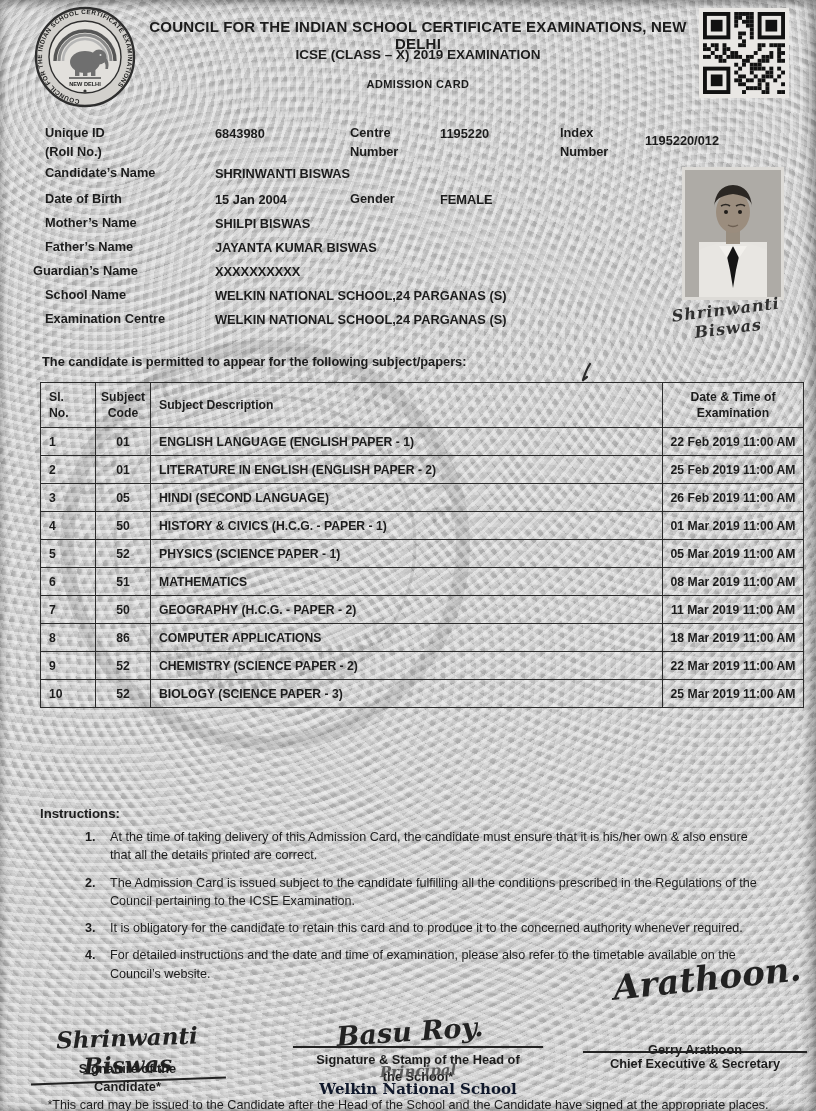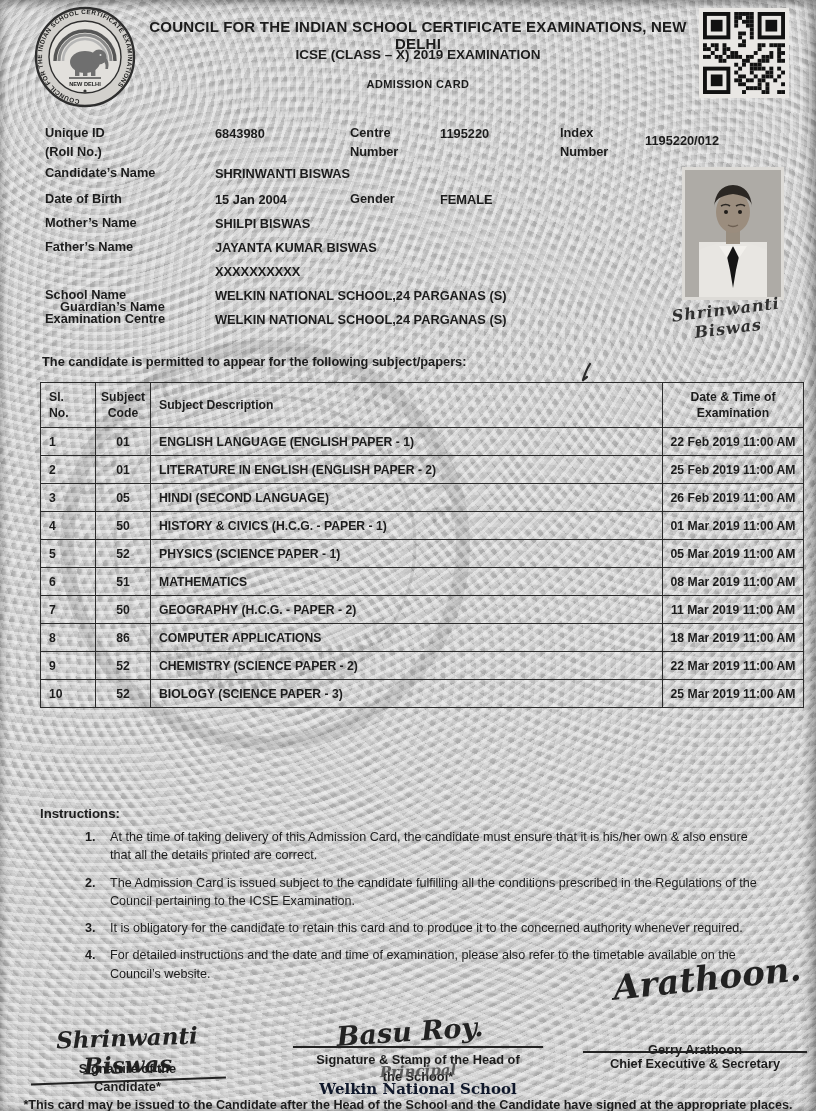--- a/index.html
+++ b/index.html
@@ -35,21 +35,21 @@
   .d-label{position:absolute;font-weight:700;font-size:12.8px;line-height:1.45;white-space:pre-line;}
   .d-value{position:absolute;font-weight:600;font-size:12.8px;line-height:1.45;}
   #lbl-uid{left:45px;top:124px;}      #val-uid{left:215px;top:125px;}
   #lbl-centre{left:350px;top:124px;}  #val-centre{left:440px;top:125px;}
   #lbl-index{left:560px;top:124px;}   #val-index{left:645px;top:132px;}
   #lbl-name{left:45px;top:164px;}     #val-name{left:215px;top:165px;}
   #lbl-dob{left:45px;top:190px;}      #val-dob{left:215px;top:191px;}
   #lbl-gender{left:350px;top:190px;}  #val-gender{left:440px;top:191px;}
   #lbl-mother{left:45px;top:214px;}   #val-mother{left:215px;top:215px;}
   #lbl-father{left:45px;top:238px;}   #val-father{left:215px;top:239px;}
-  #lbl-guardian{left:60px;top:262px;margin-top:36px;} #val-guardian{left:215px;top:263px;}
+  #lbl-guardian{left:33px;top:262px;} #val-guardian{left:215px;top:263px;}
   #lbl-school{left:45px;top:286px;}   #val-school{left:215px;top:287px;}
   #lbl-examcentre{left:45px;top:310px;} #val-examcentre{left:215px;top:311px;}
 
   #photo{left:685px;top:170px;width:96px;height:127px;background:#b4b2ae;box-shadow:0 0 0 3px #dddbd7;}
   #photo-sig{left:652px;top:300px;width:150px;text-align:center;
     font-family:"DejaVu Serif",serif;font-style:italic;font-weight:600;font-size:16px;
     transform:rotate(-7deg);color:#2f2f2f;letter-spacing:1px;}
 
   #permit-line{left:42px;top:354px;font-size:12.8px;font-weight:600;}
 
@@ -83,21 +83,21 @@
 
   #sig-cand-script{left:30px;top:1024px;width:195px;text-align:center;font-size:23px;font-weight:600;transform:rotate(-2deg);border-bottom:2px solid #222;padding-bottom:2px;}
   #sig-cand-label{left:35px;top:1060px;width:185px;text-align:center;font-size:12.8px;font-weight:700;white-space:pre-line;line-height:1.4;}
 
   #sig-head-script{left:305px;top:1016px;width:210px;text-align:center;font-size:27px;font-weight:600;transform:rotate(-4deg);}
   #sig-head-line{left:293px;top:1046px;width:250px;border-top:2px solid #222;}
   #sig-head-label{left:283px;top:1051px;width:270px;text-align:center;font-size:12.8px;font-weight:700;white-space:pre-line;line-height:1.35;}
   #stamp-line1{left:333px;top:1062px;width:170px;text-align:center;font-family:"DejaVu Serif",serif;font-style:italic;font-weight:700;font-size:15px;color:#5a5a5a;transform:rotate(-2deg);}
   #stamp-line2{left:293px;top:1080px;width:250px;text-align:center;font-family:"DejaVu Serif",serif;font-weight:700;font-size:15px;color:#0f172a;}
 
-  #footnote{left:10px;top:1098px;width:796px;text-align:center;font-size:12.6px;font-weight:700;}
+  #footnote{left:10px;top:1098px;width:796px;text-align:center;font-size:12.6px;font-weight:400;}
 </style>
 </head>
 <body>
 
 <div id="pattern"></div>
 
 <div id="page">
 
   <svg id="watermark" class="abs" viewBox="0 0 460 460">
     <circle cx="230" cy="230" r="198" fill="none" stroke="#444" stroke-width="14"></circle>

